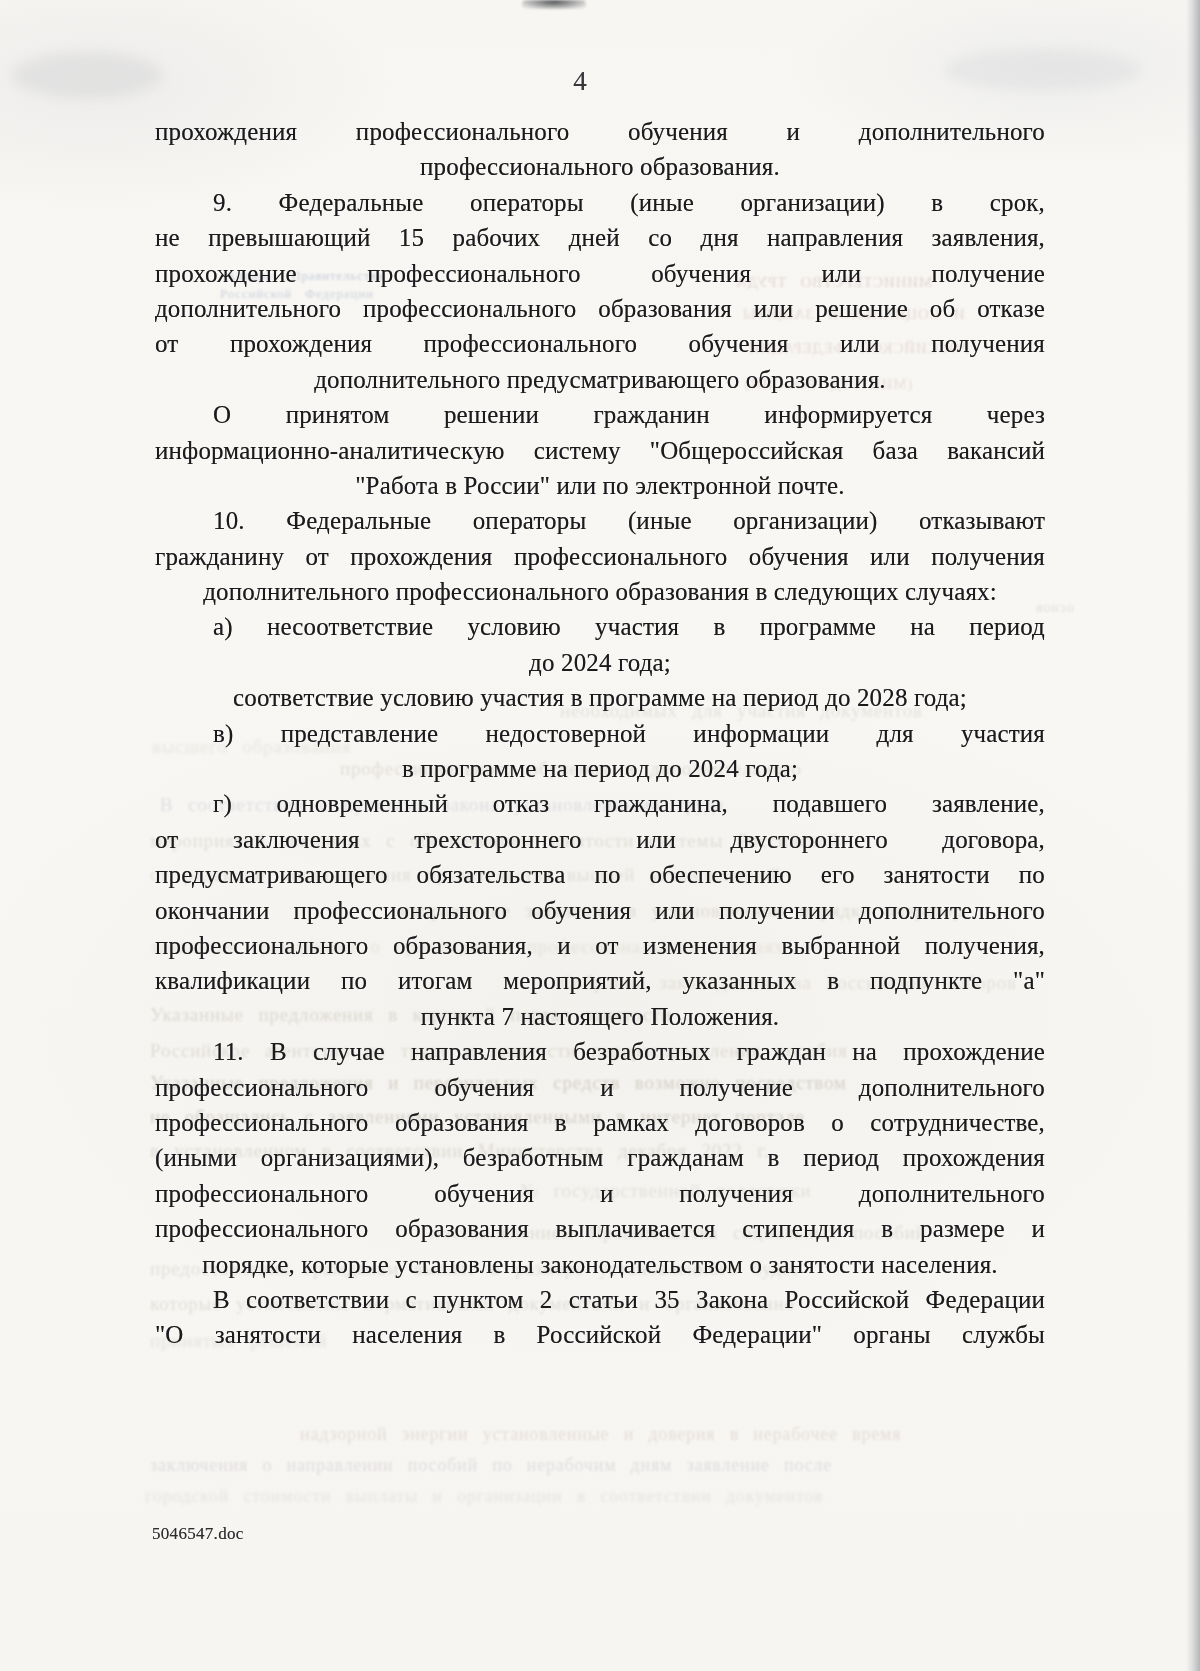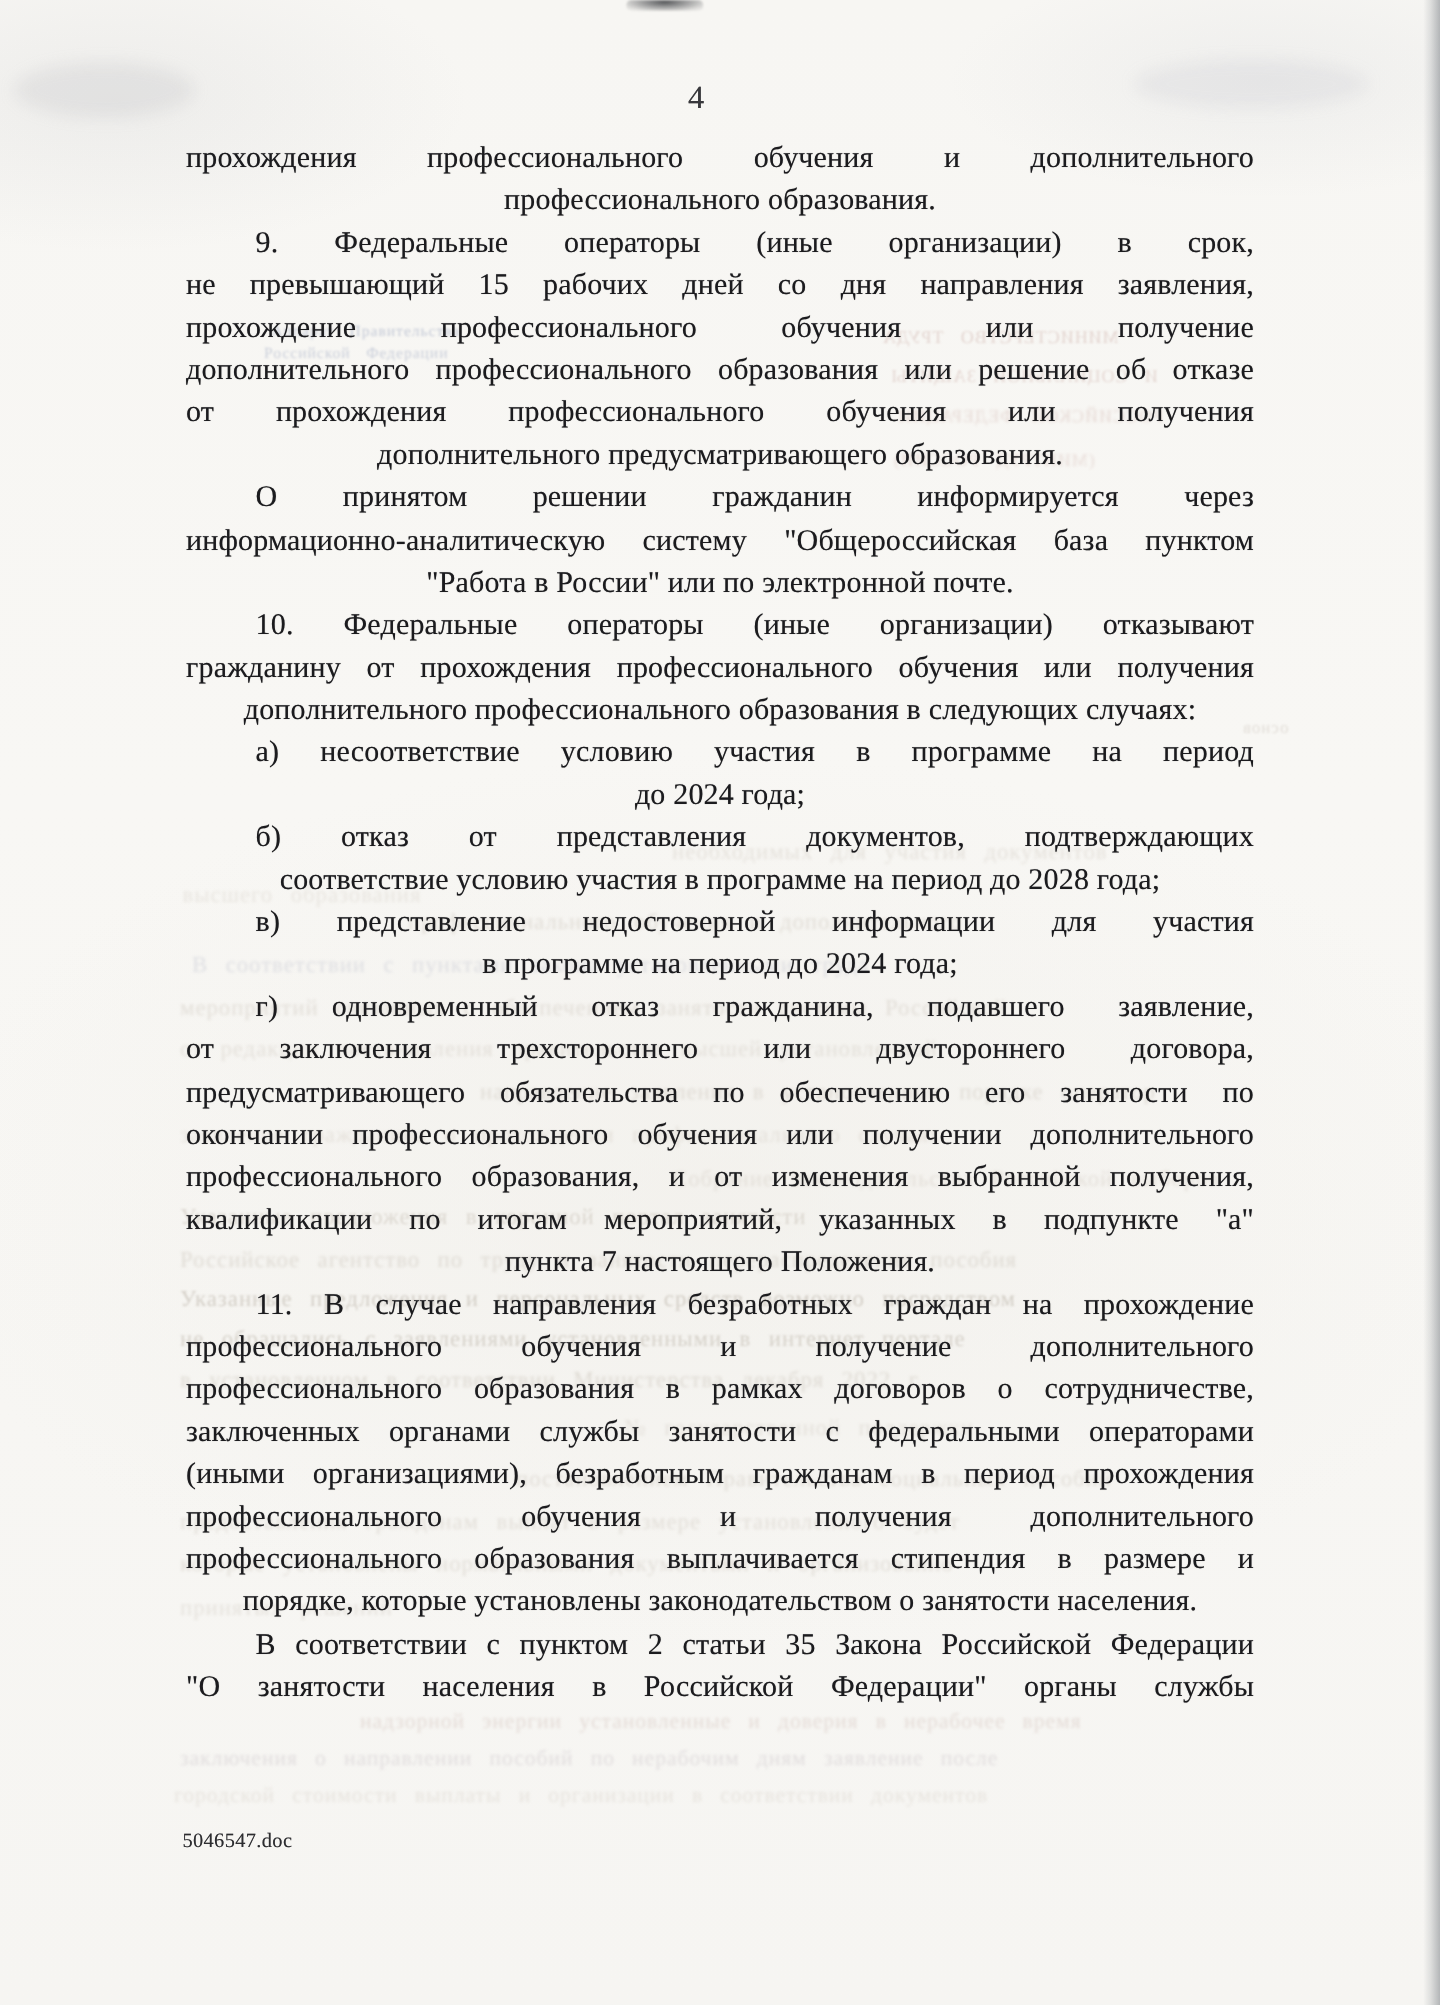--- a/index.html
+++ b/index.html
@@ -110,42 +110,40 @@
   <div class="text-block">
       <div class="line j">прохождения профессионального обучения и дополнительного</div>
       <div class="line">профессионального образования.</div>
       <div class="line j ind">9.&nbsp;Федеральные операторы (иные организации) в срок,</div>
       <div class="line j">не превышающий 15&nbsp;рабочих дней со дня направления заявления,</div>
       <div class="line j">прохождение профессионального обучения или получение</div>
       <div class="line j">дополнительного профессионального образования или решение об отказе</div>
       <div class="line j">от прохождения профессионального обучения или получения</div>
       <div class="line">дополнительного предусматривающего образования.</div>
       <div class="line j ind">О принятом решении гражданин информируется через</div>
-      <div class="line j">информационно-аналитическую систему "Общероссийская база пунктом</div>
+      <div class="line j">информационно-аналитическую систему "Общероссийская база вакансий</div>
       <div class="line">"Работа в России" или по электронной почте.</div>
       <div class="line j ind">10.&nbsp;Федеральные операторы (иные организации) отказывают</div>
       <div class="line j">гражданину от прохождения профессионального обучения или получения</div>
       <div class="line">дополнительного профессионального образования в следующих случаях:</div>
       <div class="line j ind">а) несоответствие условию участия в программе на период</div>
       <div class="line">до 2024 года;</div>
-      <div class="line j ind">б)&nbsp;отказ от представления документов, подтверждающих</div>
       <div class="line">соответствие условию участия в программе на период до 2028 года;</div>
       <div class="line j ind">в)&nbsp;представление недостоверной информации для участия</div>
       <div class="line">в программе на период до 2024 года;</div>
       <div class="line j ind">г)&nbsp;одновременный отказ гражданина, подавшего заявление,</div>
       <div class="line j">от заключения трехстороннего или двустороннего договора,</div>
       <div class="line j">предусматривающего обязательства по обеспечению его занятости по</div>
       <div class="line j">окончании профессионального обучения или получении дополнительного</div>
       <div class="line j">профессионального образования, и от изменения выбранной получения,</div>
       <div class="line j">квалификации по итогам мероприятий, указанных в подпункте "а"</div>
       <div class="line">пункта 7 настоящего Положения.</div>
       <div class="line j ind">11.&nbsp;В случае направления безработных граждан на прохождение</div>
       <div class="line j">профессионального обучения и получение дополнительного</div>
       <div class="line j">профессионального образования в рамках договоров о сотрудничестве,</div>
-      <div class="line j">заключенных органами службы занятости с федеральными операторами</div>
       <div class="line j">(иными организациями), безработным гражданам в период прохождения</div>
       <div class="line j">профессионального обучения и получения дополнительного</div>
       <div class="line j">профессионального образования выплачивается стипендия в размере и</div>
       <div class="line">порядке, которые установлены законодательством о занятости населения.</div>
       <div class="line j ind">В соответствии с пунктом 2 статьи 35 Закона Российской Федерации</div>
       <div class="line j">"О занятости населения в Российской Федерации" органы службы</div>
     </div>
 
   <div class="footer-file">5046547.doc</div>
 

